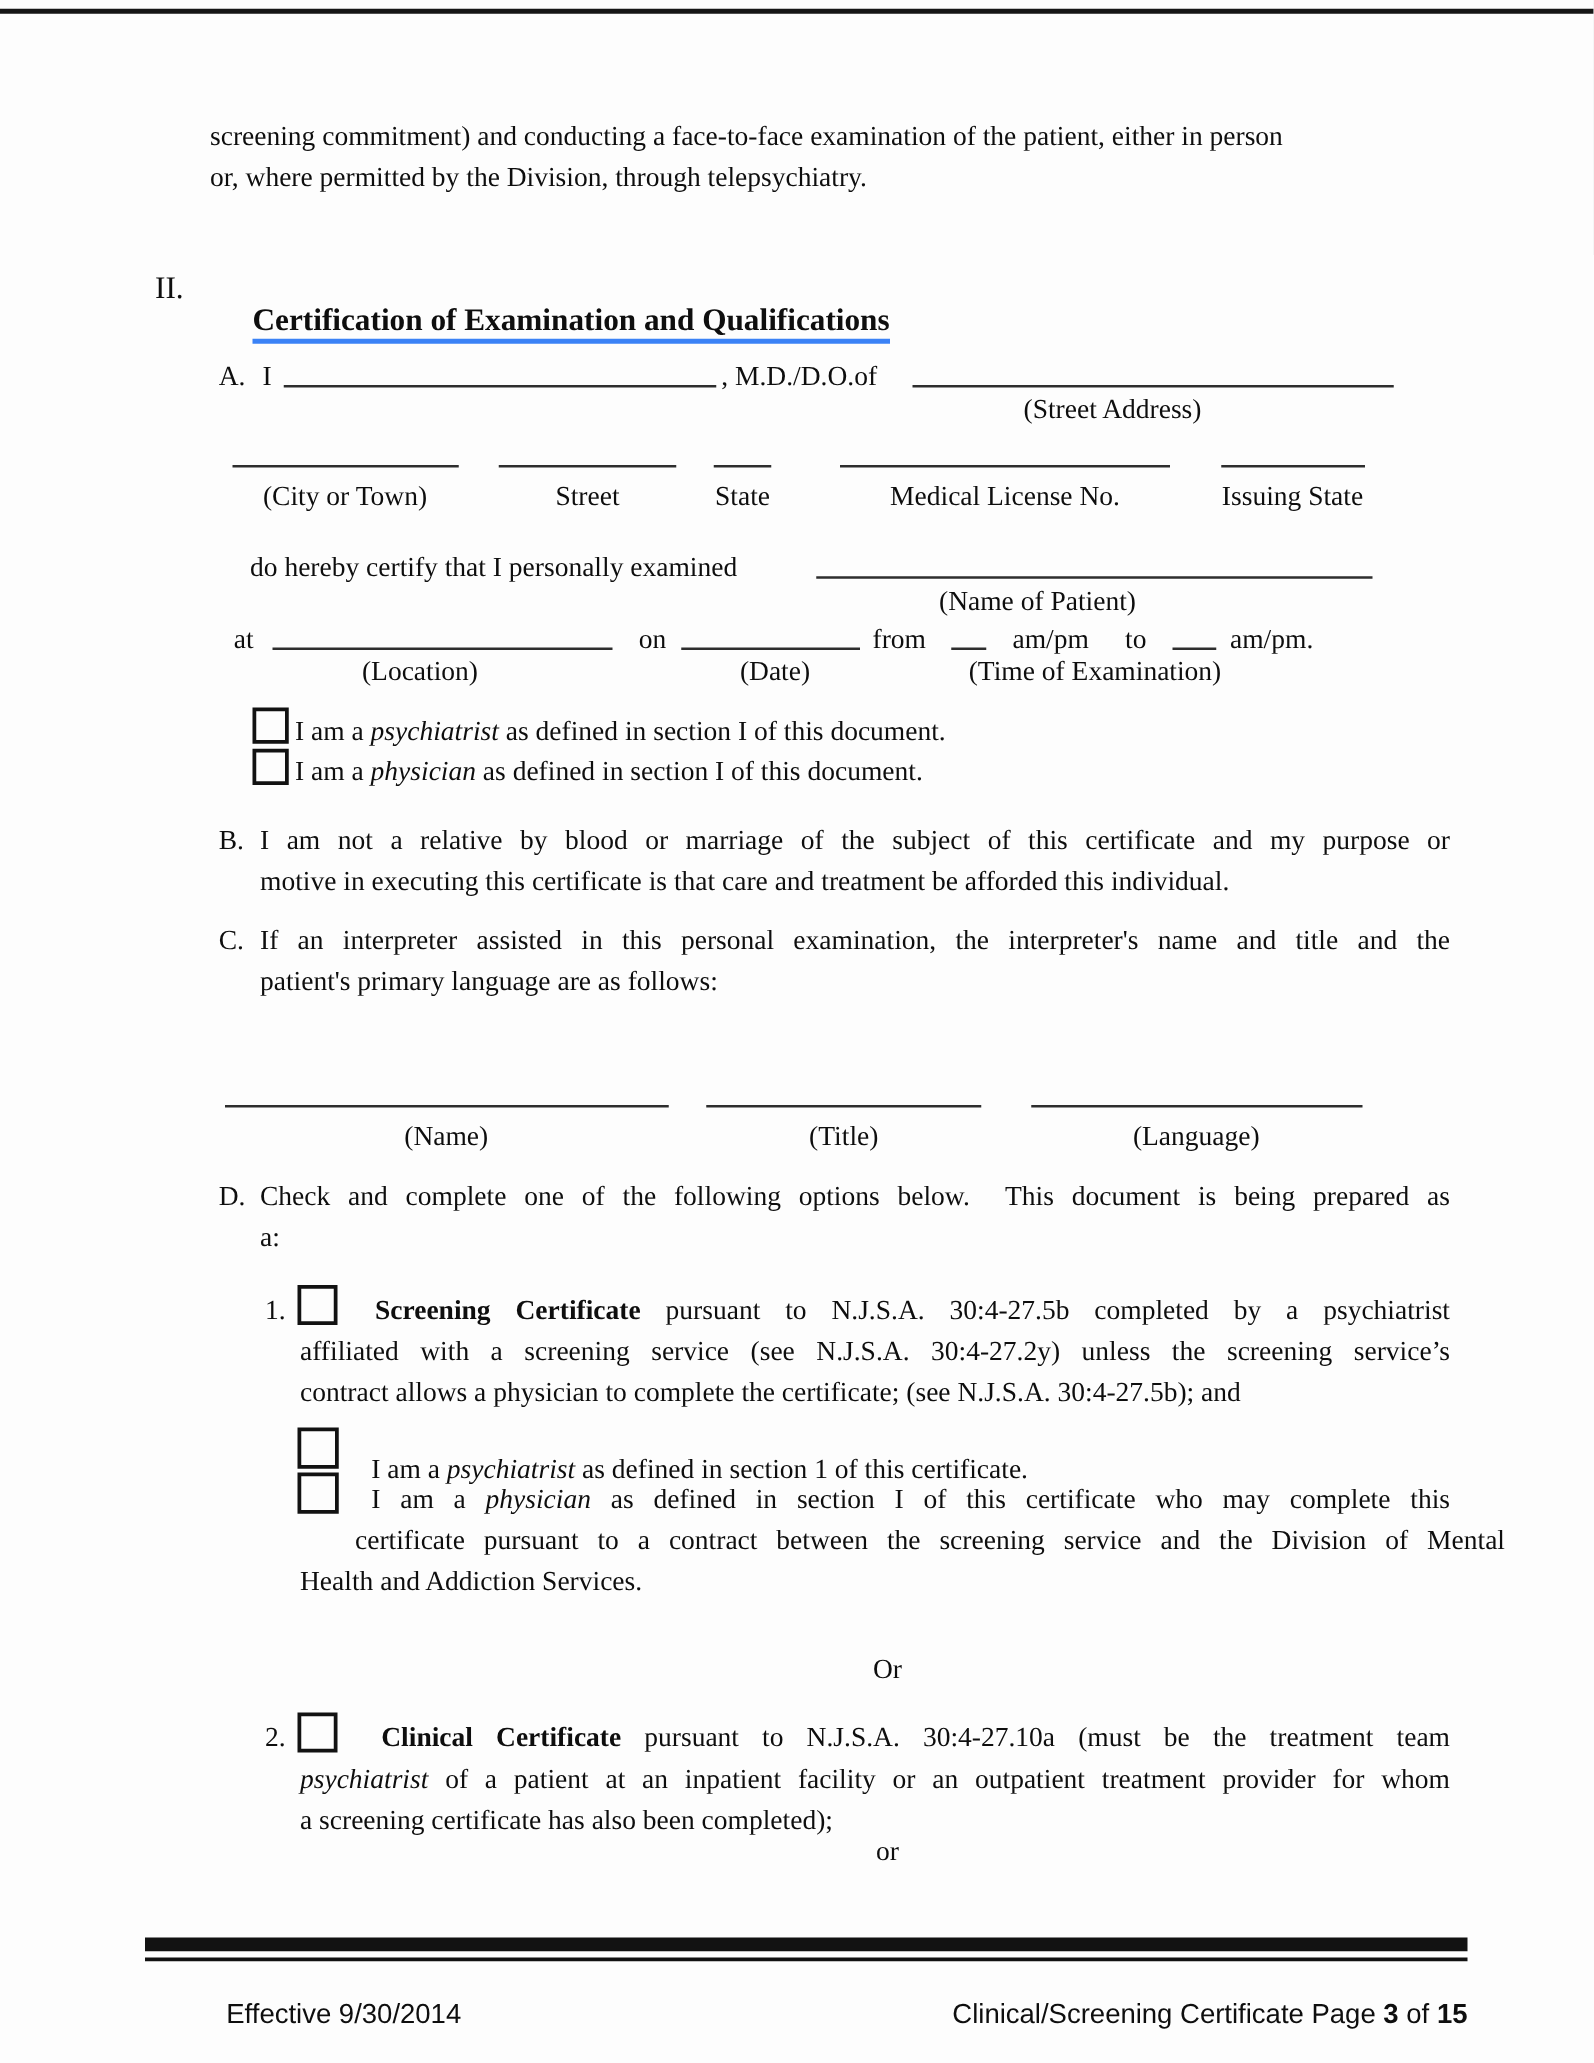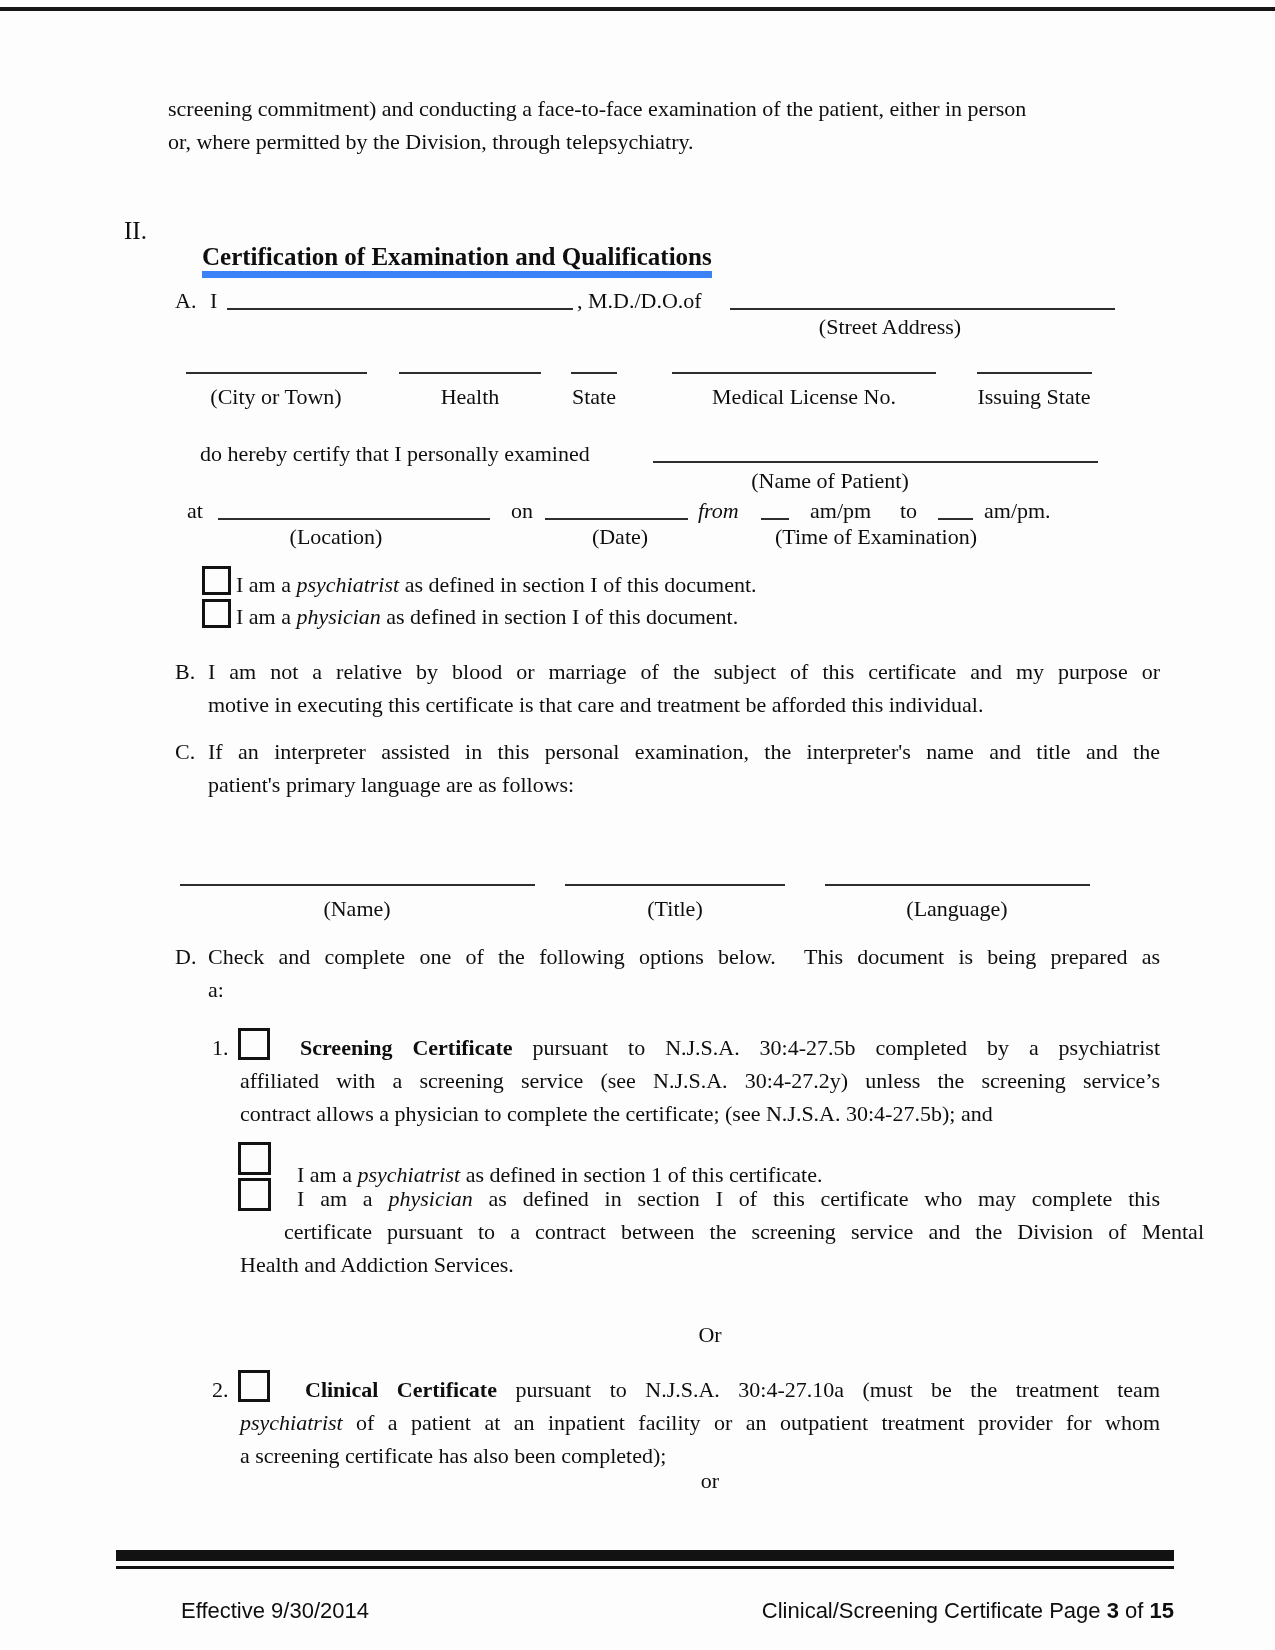--- a/index.html
+++ b/index.html
@@ -9,21 +9,21 @@
     margin:0 auto;overflow:hidden;
   }
   .abs{position:absolute;white-space:pre;line-height:1.2;}
   .jline{position:absolute;white-space:normal;text-align:justify;text-align-last:justify;line-height:1.2;}
   .cap{position:absolute;transform:translateX(-50%);white-space:nowrap;line-height:1.2;}
   .blank{position:absolute;height:2px;background:#2e2e2e;}
   .box{position:absolute;border:3px solid #121212;background:transparent;box-sizing:border-box;}
   .b{font-weight:bold;}
   .i{font-style:italic;}
   .hnum{font-weight:normal;font-size:25px;}
-  .htitle{font-weight:bold;font-size:25px;border-bottom:7px solid #3b82f6;padding-bottom:1px;}
+  .htitle{font-weight:bold;font-size:25px;border-bottom:4px solid #3b82f6;padding-bottom:1px;}
   .sans{font-family:"Liberation Sans",sans-serif;}
   .scanline{position:absolute;left:0;top:7px;width:1275px;height:4px;background:#161616;}
   .rule-thick{position:absolute;left:116px;top:1550px;width:1058px;height:11px;background:#121212;}
   .rule-thin{position:absolute;left:116px;top:1566px;width:1058px;height:3px;background:#121212;}
   .center-or{position:absolute;left:145px;width:1130px;text-align:center;line-height:1.2;}
 </style>
 </head>
 <body>
 
 <div class="page">
@@ -44,34 +44,34 @@
   <div class="abs" style="left:577px;top:288px;">, M.D./D.O.of</div>
   <div class="blank" style="left:730px;top:308px;width:385px;"></div>
   <div class="cap" style="left:890px;top:314px;">(Street Address)</div>
 
   <div class="blank" style="left:186px;top:372px;width:181px;"></div>
   <div class="blank" style="left:399px;top:372px;width:142px;"></div>
   <div class="blank" style="left:571px;top:372px;width:46px;"></div>
   <div class="blank" style="left:672px;top:372px;width:264px;"></div>
   <div class="blank" style="left:977px;top:372px;width:115px;"></div>
   <div class="cap" style="left:276px;top:384px;">(City or Town)</div>
-  <div class="cap" style="left:470px;top:384px;">Health</div>
+  <div class="cap" style="left:470px;top:384px;">Street</div>
   <div class="cap" style="left:594px;top:384px;">State</div>
   <div class="cap" style="left:804px;top:384px;">Medical License No.</div>
   <div class="cap" style="left:1034px;top:384px;">Issuing State</div>
 
   <div class="abs" style="left:200px;top:441px;">do hereby certify that I personally examined</div>
   <div class="blank" style="left:653px;top:461px;width:445px;"></div>
   <div class="cap" style="left:830px;top:468px;">(Name of Patient)</div>
 
   <div class="abs" style="left:187px;top:498px;">at</div>
   <div class="blank" style="left:218px;top:518px;width:272px;"></div>
   <div class="abs" style="left:511px;top:498px;">on</div>
   <div class="blank" style="left:545px;top:518px;width:143px;"></div>
-  <div class="abs" style="left:698px;top:498px;font-style:italic;">from</div>
+  <div class="abs" style="left:698px;top:498px;">from</div>
   <div class="blank" style="left:761px;top:518px;width:28px;"></div>
   <div class="abs" style="left:810px;top:498px;">am/pm</div>
   <div class="abs" style="left:900px;top:498px;">to</div>
   <div class="blank" style="left:938px;top:518px;width:35px;"></div>
   <div class="abs" style="left:984px;top:498px;">am/pm.</div>
   <div class="cap" style="left:336px;top:524px;">(Location)</div>
   <div class="cap" style="left:620px;top:524px;">(Date)</div>
   <div class="cap" style="left:876px;top:524px;">(Time of Examination)</div>
 
   <div class="box" style="left:202px;top:566px;width:29px;height:29px;"></div>

